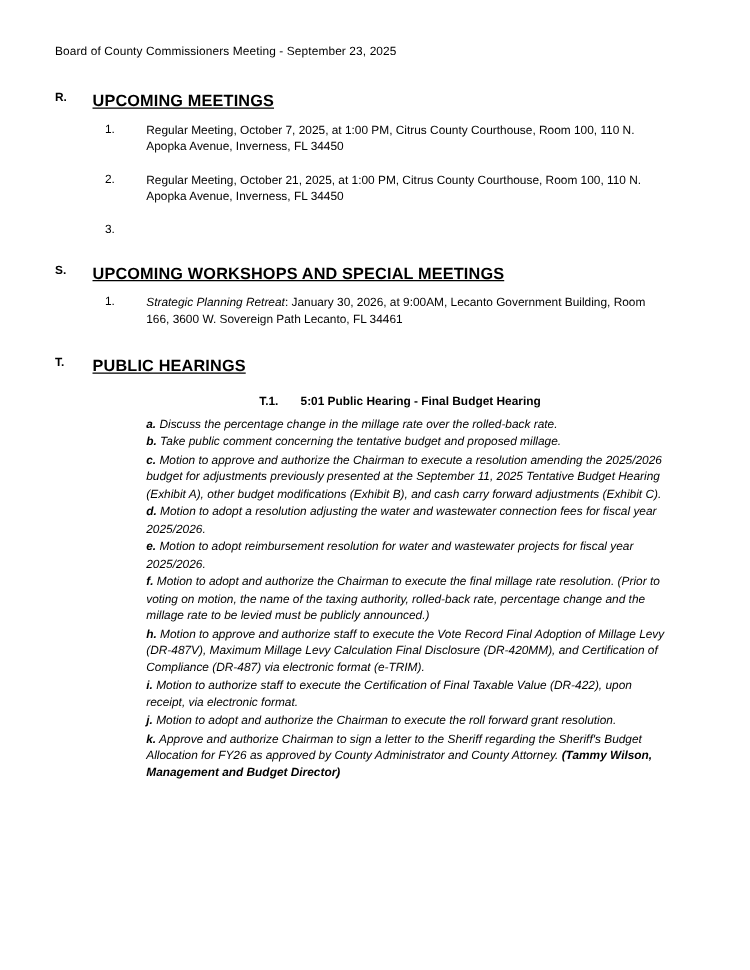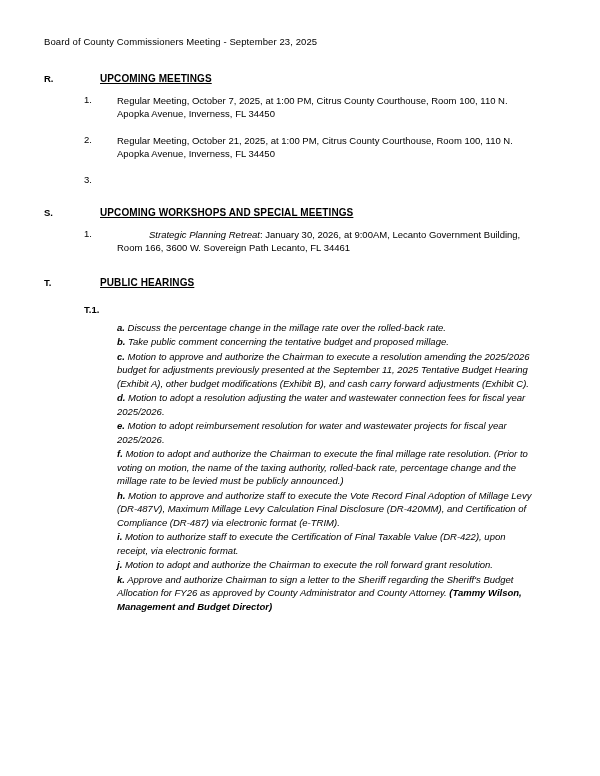--- a/index.html
+++ b/index.html
@@ -35,52 +35,51 @@
     margin-top: 22px;
     margin-bottom: 10px;
   }
   .section-letter {
     width: 30px;
     flex: 0 0 30px;
     font-size: 9.5px;
     font-weight: bold;
   }
   .section-title {
-    font-size: 10px;
+    font-size: 13px;
     font-weight: bold;
     text-decoration: underline;
     letter-spacing: 0.01em;
-    margin-left: 26px;
   }
   .item {
     display: flex;
     align-items: flex-start;
     margin: 0 0 13px 0;
     padding-left: 40px;
   }
   .item-num {
     width: 33px;
     flex: 0 0 33px;
     font-size: 9.5px;
   }
   .item-text {
     font-size: 9.5px;
     line-height: 1.42;
     max-width: 415px;
   }
   .item-text .ital {
     font-style: italic;
-    margin-left: 32px;
   }
   .sub-head {
     display: flex;
     align-items: flex-start;
     padding-left: 40px;
     margin-top: 16px;
     margin-bottom: 6px;
+    justify-content: center;
   }
   .sub-num {
     width: 33px;
     flex: 0 0 33px;
     font-size: 9.5px;
     font-weight: bold;
   }
   .sub-title {
     font-size: 9.5px;
     font-weight: bold;
@@ -139,20 +138,21 @@
   </div>
 
   <div class="section">
     <div class="section-head">
       <div class="section-letter">T.</div>
       <div class="section-title">PUBLIC HEARINGS</div>
     </div>
 
     <div class="sub-head">
       <div class="sub-num">T.1.</div>
+      <div class="sub-title">5:01 Public Hearing - Final Budget Hearing</div>
     </div>
 
     <div class="sub-body">
       <p class="para"><span class="lbl">a.</span><span> Discuss the percentage change in the millage rate over the rolled-back rate.</span></p>
       <p class="para"><span class="lbl">b.</span><span> Take public comment concerning the tentative budget and proposed millage.</span></p>
       <p class="para"><span class="lbl">c.</span><span> Motion to approve and authorize the Chairman to execute a resolution amending the 2025/2026 budget for adjustments previously presented at the September 11, 2025 Tentative Budget Hearing (Exhibit A), other budget modifications (Exhibit B), and cash carry forward adjustments (Exhibit C).</span></p>
       <p class="para"><span class="lbl">d.</span><span> Motion to adopt a resolution adjusting the water and wastewater connection fees for fiscal year 2025/2026.</span></p>
       <p class="para"><span class="lbl">e.</span><span> Motion to adopt reimbursement resolution for water and wastewater projects for fiscal year 2025/2026.</span></p>
       <p class="para"><span class="lbl">f.</span><span> Motion to adopt and authorize the Chairman to execute the final millage rate resolution. (Prior to voting on motion, the name of the taxing authority, rolled-back rate, percentage change and the millage rate to be levied must be publicly announced.)</span></p>
       <p class="para"><span class="lbl">h.</span><span> Motion to approve and authorize staff to execute the Vote Record Final Adoption of Millage Levy (DR-487V), Maximum Millage Levy Calculation Final Disclosure (DR-420MM), and Certification of Compliance (DR-487) via electronic format (e-TRIM).</span></p>

